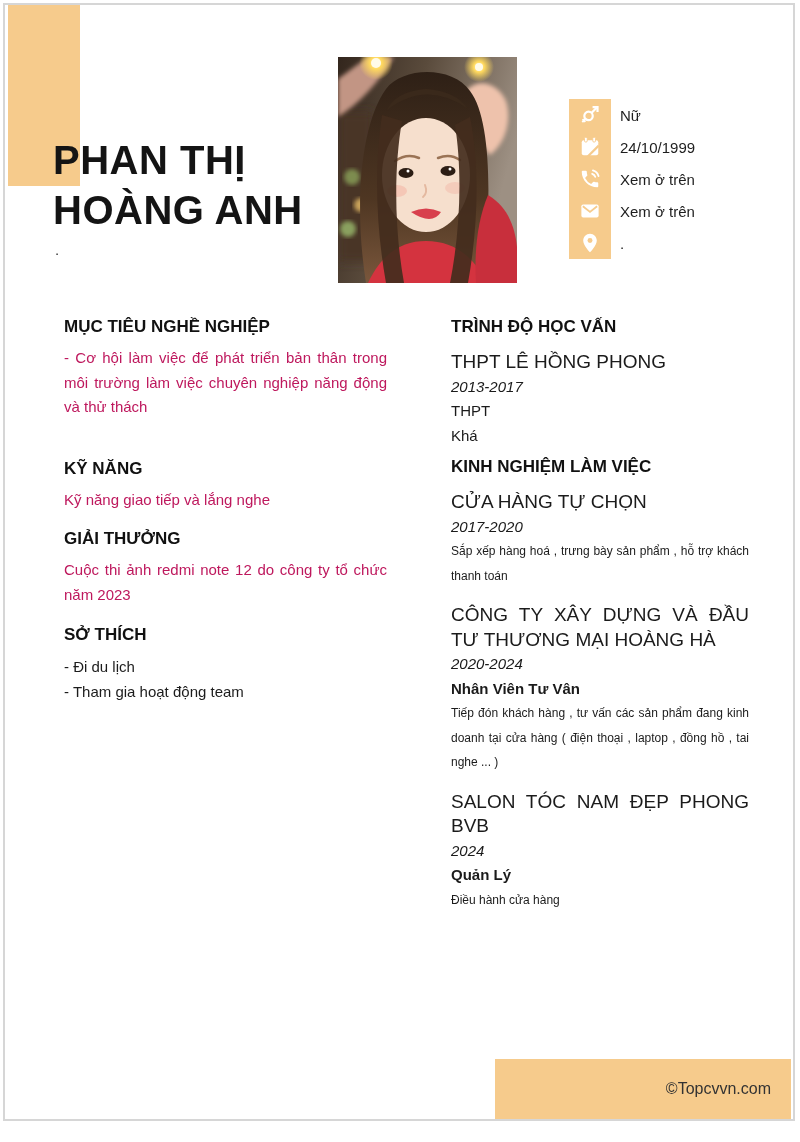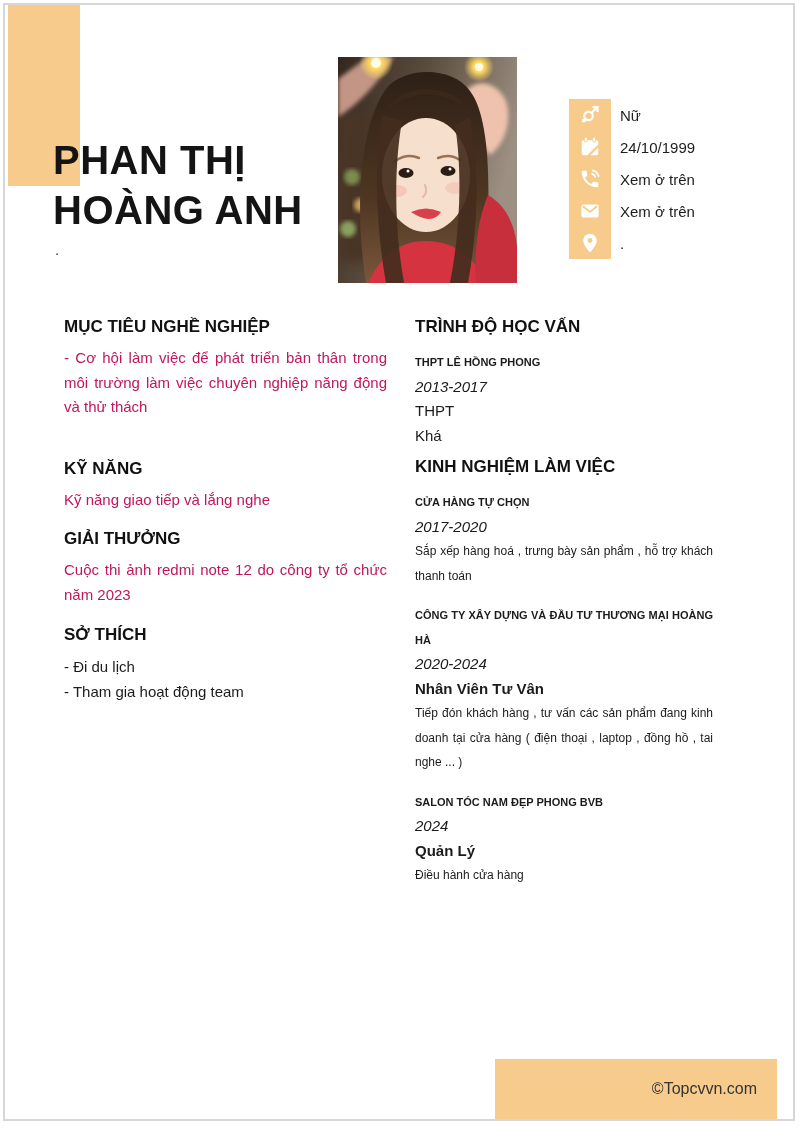--- a/index.html
+++ b/index.html
@@ -23,42 +23,42 @@
 
   .contact { position:absolute; left:552px; top:94px; }
   .contact-row { display:flex; align-items:center; height:32px;padding-left:12px; }
   .icon-cell { width:42px; height:32px; background:var(--accent);
                display:flex; align-items:center; justify-content:center; flex:0 0 42px; }
   .icon-cell svg { width:22px; height:22px; }
   .contact-label { margin-left:9px; font-size:15px; color:#1e1e1e; white-space:nowrap; }
 
   .col { position:absolute; top:311px; }
   .col-left  { left:59px;  width:323px; }
-  .col-right { left:410px; width:298px; }
+  .col-right { left:446px; width:298px; }
 
   .sec-title { font-size:17px; font-weight:700; line-height:22px; color:#111; }
   .sec-body  { margin-top:8px; }
   .body-text { font-size:15px; line-height:24.5px; text-align:justify; color:#be185d; }
   .hobby     { font-size:15px; line-height:25px; color:#1c1c1c; }
 
   .mt-skills  { margin-top:38px; }
   .mt-awards  { margin-top:16px; }
   .mt-hobbies { margin-top:17px; }
   .mt-exp     { margin-top:8px; }
 
   .edu  { margin-top:6px; }
   .jobs { margin-top:4px; }
   .job + .job { margin-top:15px; }
-  .subhead { font-size:11px; font-weight:700; line-height:24.5px; text-align:justify;margin-top:12px; }
+  .subhead { font-size:19px; font-weight:400; line-height:24.5px; text-align:justify;margin-top:12px; }
   .period  { font-size:15px; font-style:italic; line-height:24.5px; }
   .role    { font-size:15px; font-weight:700; line-height:24.5px; }
   .plain   { font-size:15px; line-height:24.5px; }
   .desc    { font-size:12px; line-height:24.5px; text-align:justify; }
 
-  .footer { position:absolute; left:490px; right:16px; bottom:0; height:60px;
+  .footer { position:absolute; left:490px; right:2px; bottom:0; height:60px;
             background:var(--accent); display:flex; align-items:center;
             justify-content:flex-end; padding-right:20px; }
   .footer-text { font-size:16px; color:#333; }
 </style>
 </head>
 <body>
 
 <div class="page">
 
   <div class="accent-block"></div>

